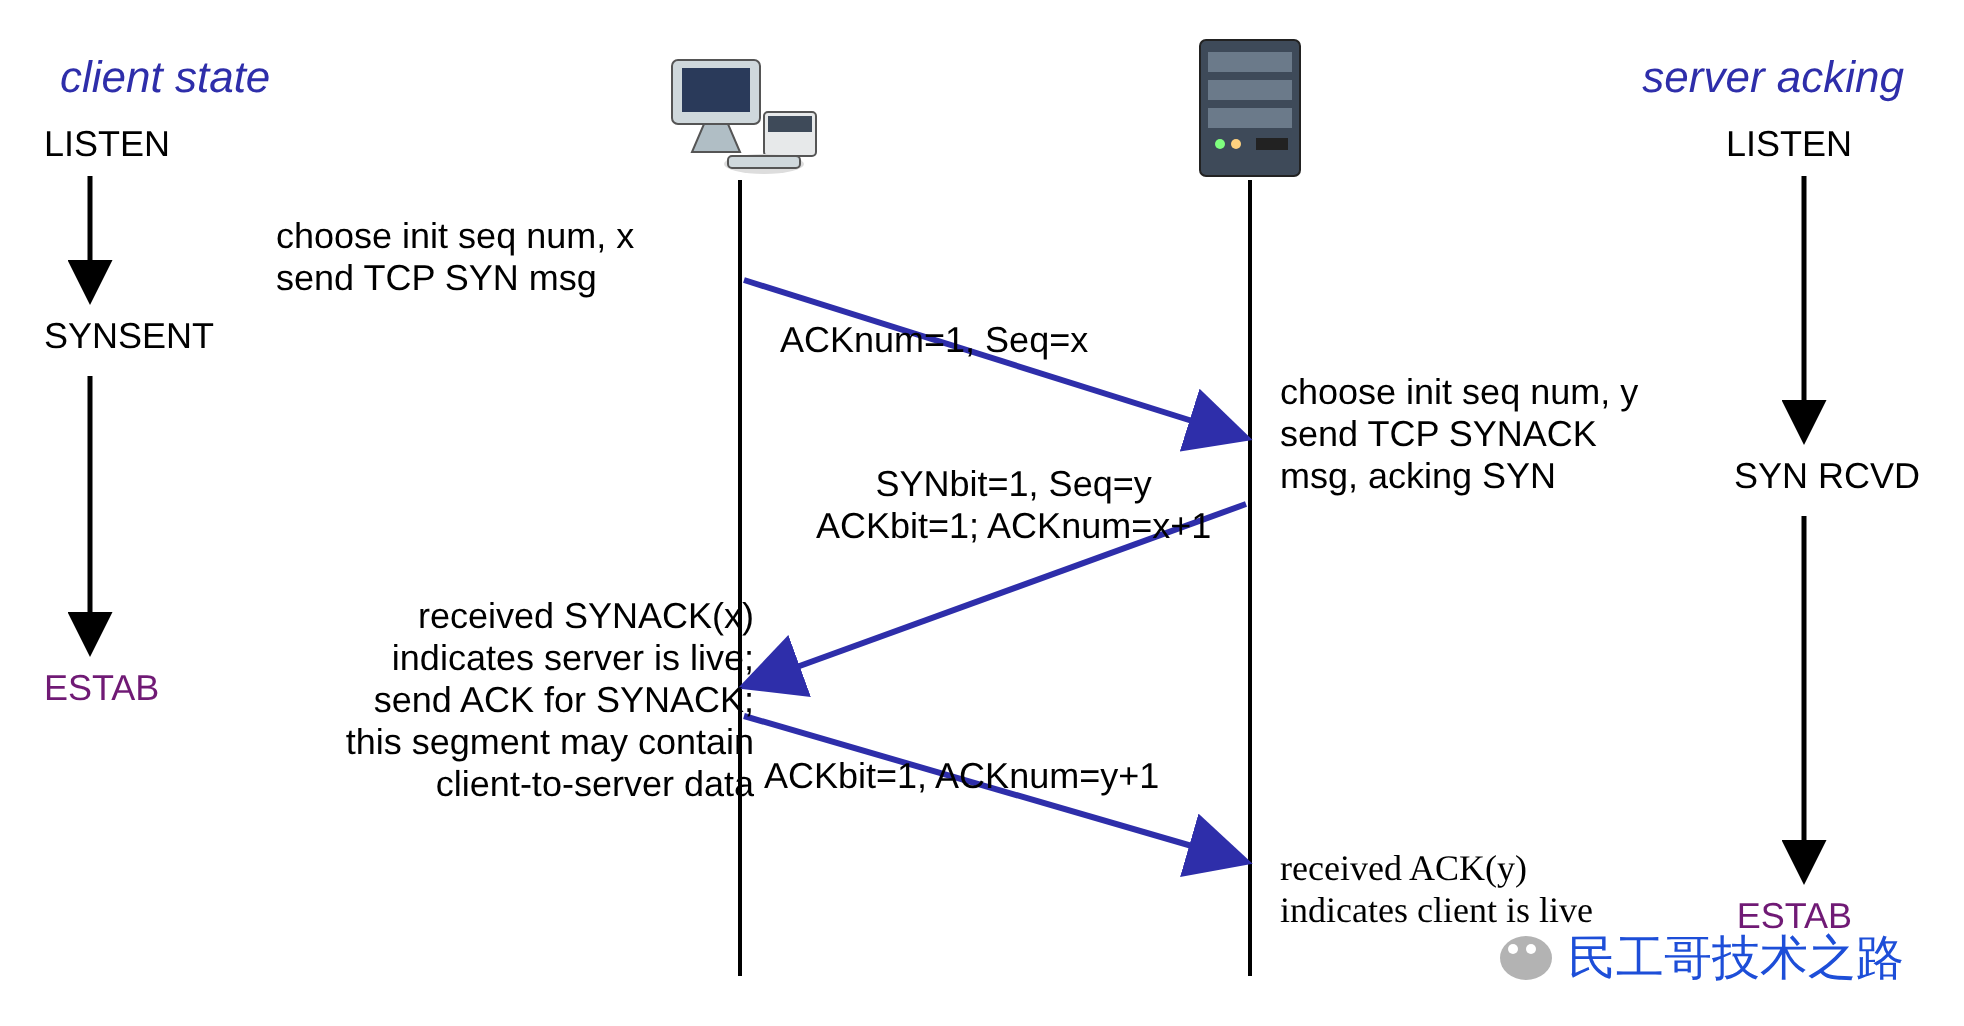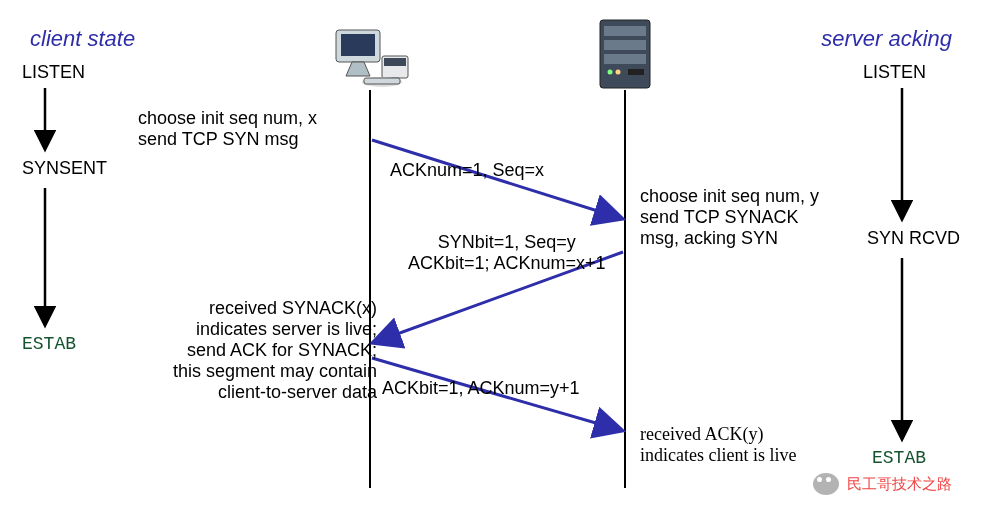--- a/index.html
+++ b/index.html
@@ -8,26 +8,26 @@
     width: 982px;
     height: 513px;
     background: #fff;
     font-family: "Comic Sans MS", "Segoe UI", Arial, sans-serif;
     font-size: 18px;
     color: #000;
     overflow: hidden;
   }
   .abs { position: absolute; }
   .title { font-style: italic; color: #2e2eaa; font-size: 22px; }
-  .state-red { color: #14532d; font-family: Liberation Mono, monospace; }
+  .state-red { color: #701a75; }
   .msg-label { color: #000; }
   .watermark {
-    color: #ef4444;
+    color: #1d4ed8;
     font-family: Liberation Mono, monospace;
-    font-size: 15px;
+    font-size: 24px;
   }
   svg { position: absolute; top:0; left:0; width:982px; height:513px; pointer-events:none; }
 </style>
 </head>
 <body>
 
 <svg viewBox="0 0 982 513">
   <defs>
     <marker id="ahBlack" viewBox="0 0 10 10" refX="8" refY="5" markerWidth="9" markerHeight="9" orient="auto">
       <path d="M 0 0 L 10 5 L 0 10 z" fill="#000"></path>

